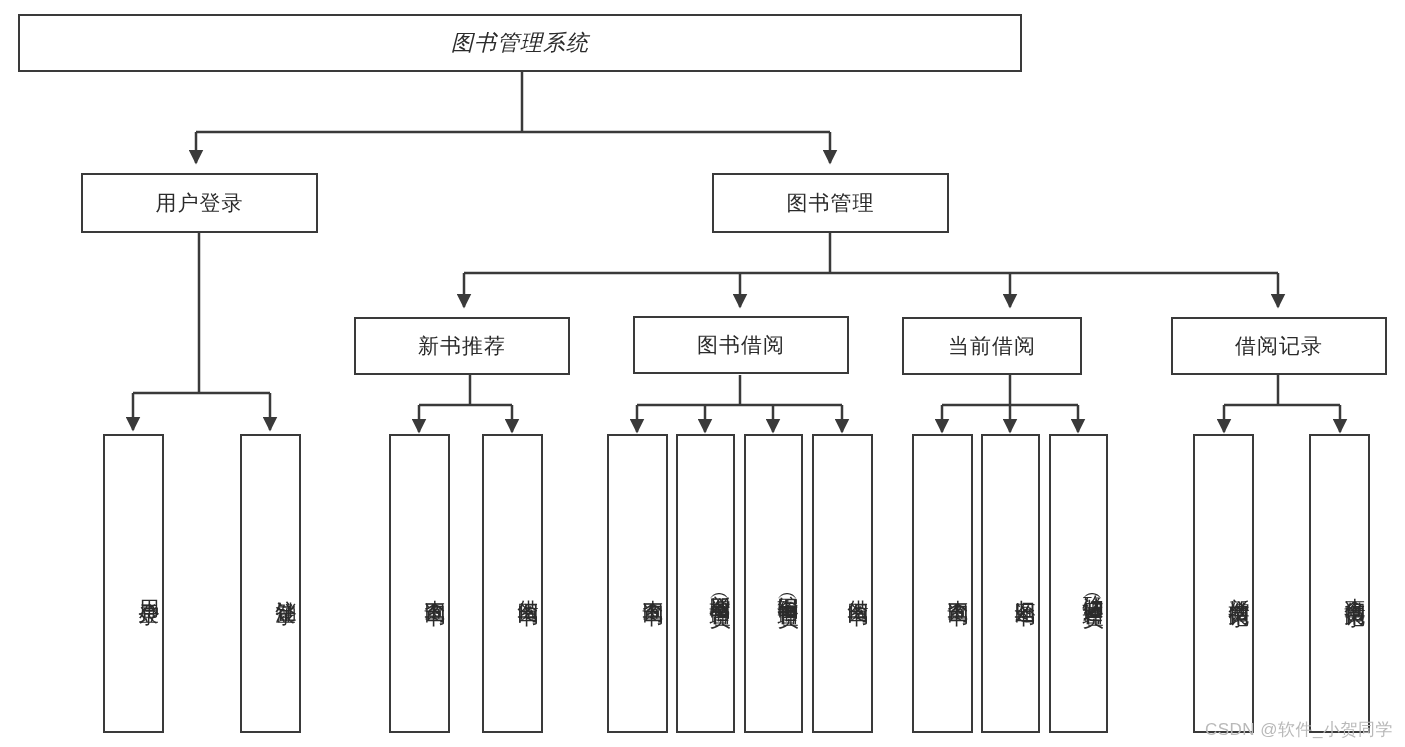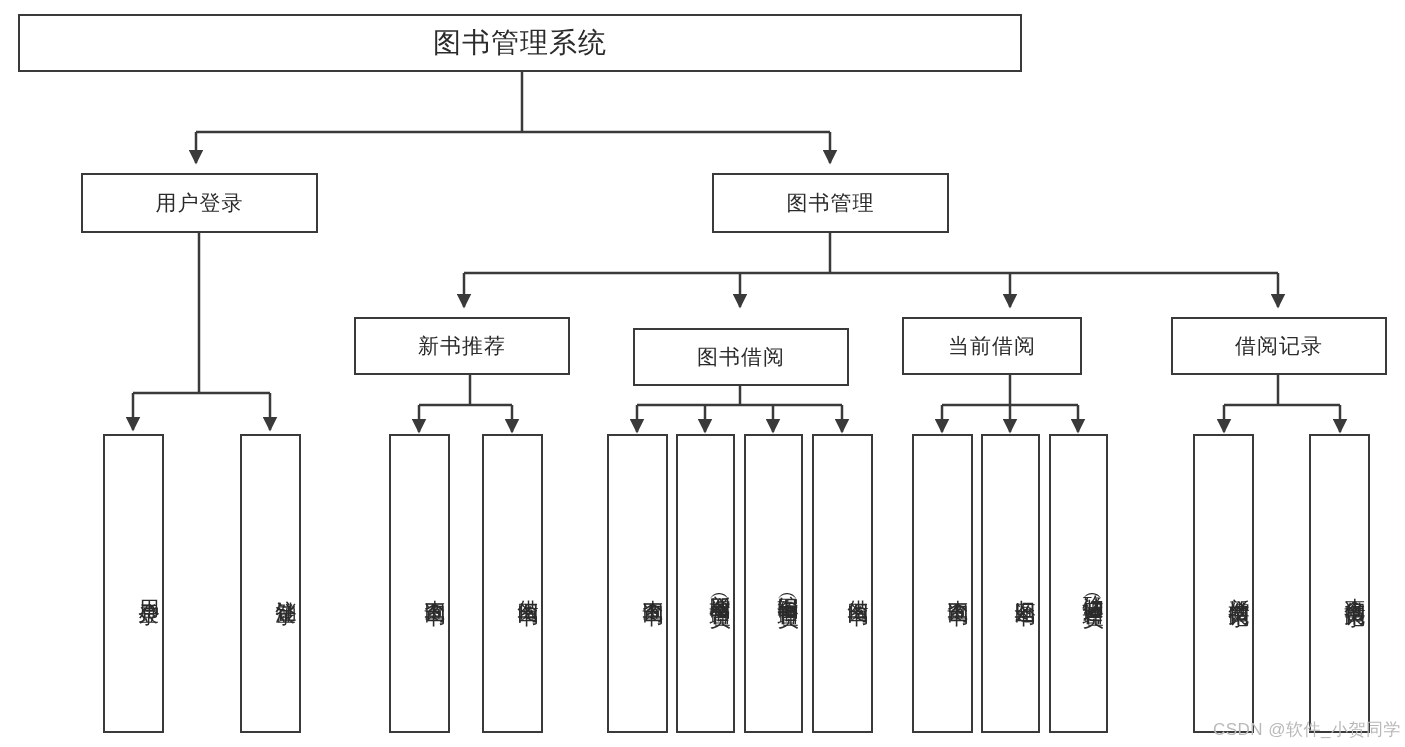--- a/index.html
+++ b/index.html
@@ -34,41 +34,42 @@
     align-items: center;
     justify-content: center;
     color: #2b2b2b;
   }
   .node-h {
     font-size: 21px;
     letter-spacing: 1px;
     white-space: nowrap;
   }
   .node-root {
-    font-size: 28px;
+    font-size: 22px;
+    font-style: italic;
   }
   .node-v {
     writing-mode: vertical-rl;
     text-orientation: upright;
     font-size: 21px;
     line-height: 1.22;
     letter-spacing: 2px;
     padding-top: 6px;
     align-items: flex-start;
     justify-content: center;
     text-align: center;
   }
   .leaf-label {
     writing-mode: vertical-rl;
     text-orientation: upright;
     display: block;
   }
   .watermark {
     position: absolute;
-    right: 4px;
+    right: 12px;
     bottom: 6px;
     font-size: 17px;
     color: #b9b9b9;
     letter-spacing: 0.5px;
     white-space: nowrap;
     user-select: none;
   }
 </style>
 </head>
 <body>
@@ -134,21 +135,21 @@
   </div>
 
   <div class="node node-h" style="left:712px; top:173px; width:237px; height:60px;">
     <span>图书管理</span>
   </div>
 
   <div class="node node-h" style="left:354px; top:317px; width:216px; height:58px;">
     <span>新书推荐</span>
   </div>
 
-  <div class="node node-h" style="left:633px; top:328px; width:216px; height:58px;align-items:center;">
+  <div class="node node-h" style="left:633px; top:316px; width:216px; height:58px;align-items:center;">
     <span>图书借阅</span>
   </div>
 
   <div class="node node-h" style="left:902px; top:317px; width:180px; height:58px;">
     <span>当前借阅</span>
   </div>
 
   <div class="node node-h" style="left:1171px; top:317px; width:216px; height:58px;">
     <span>借阅记录</span>
   </div>

